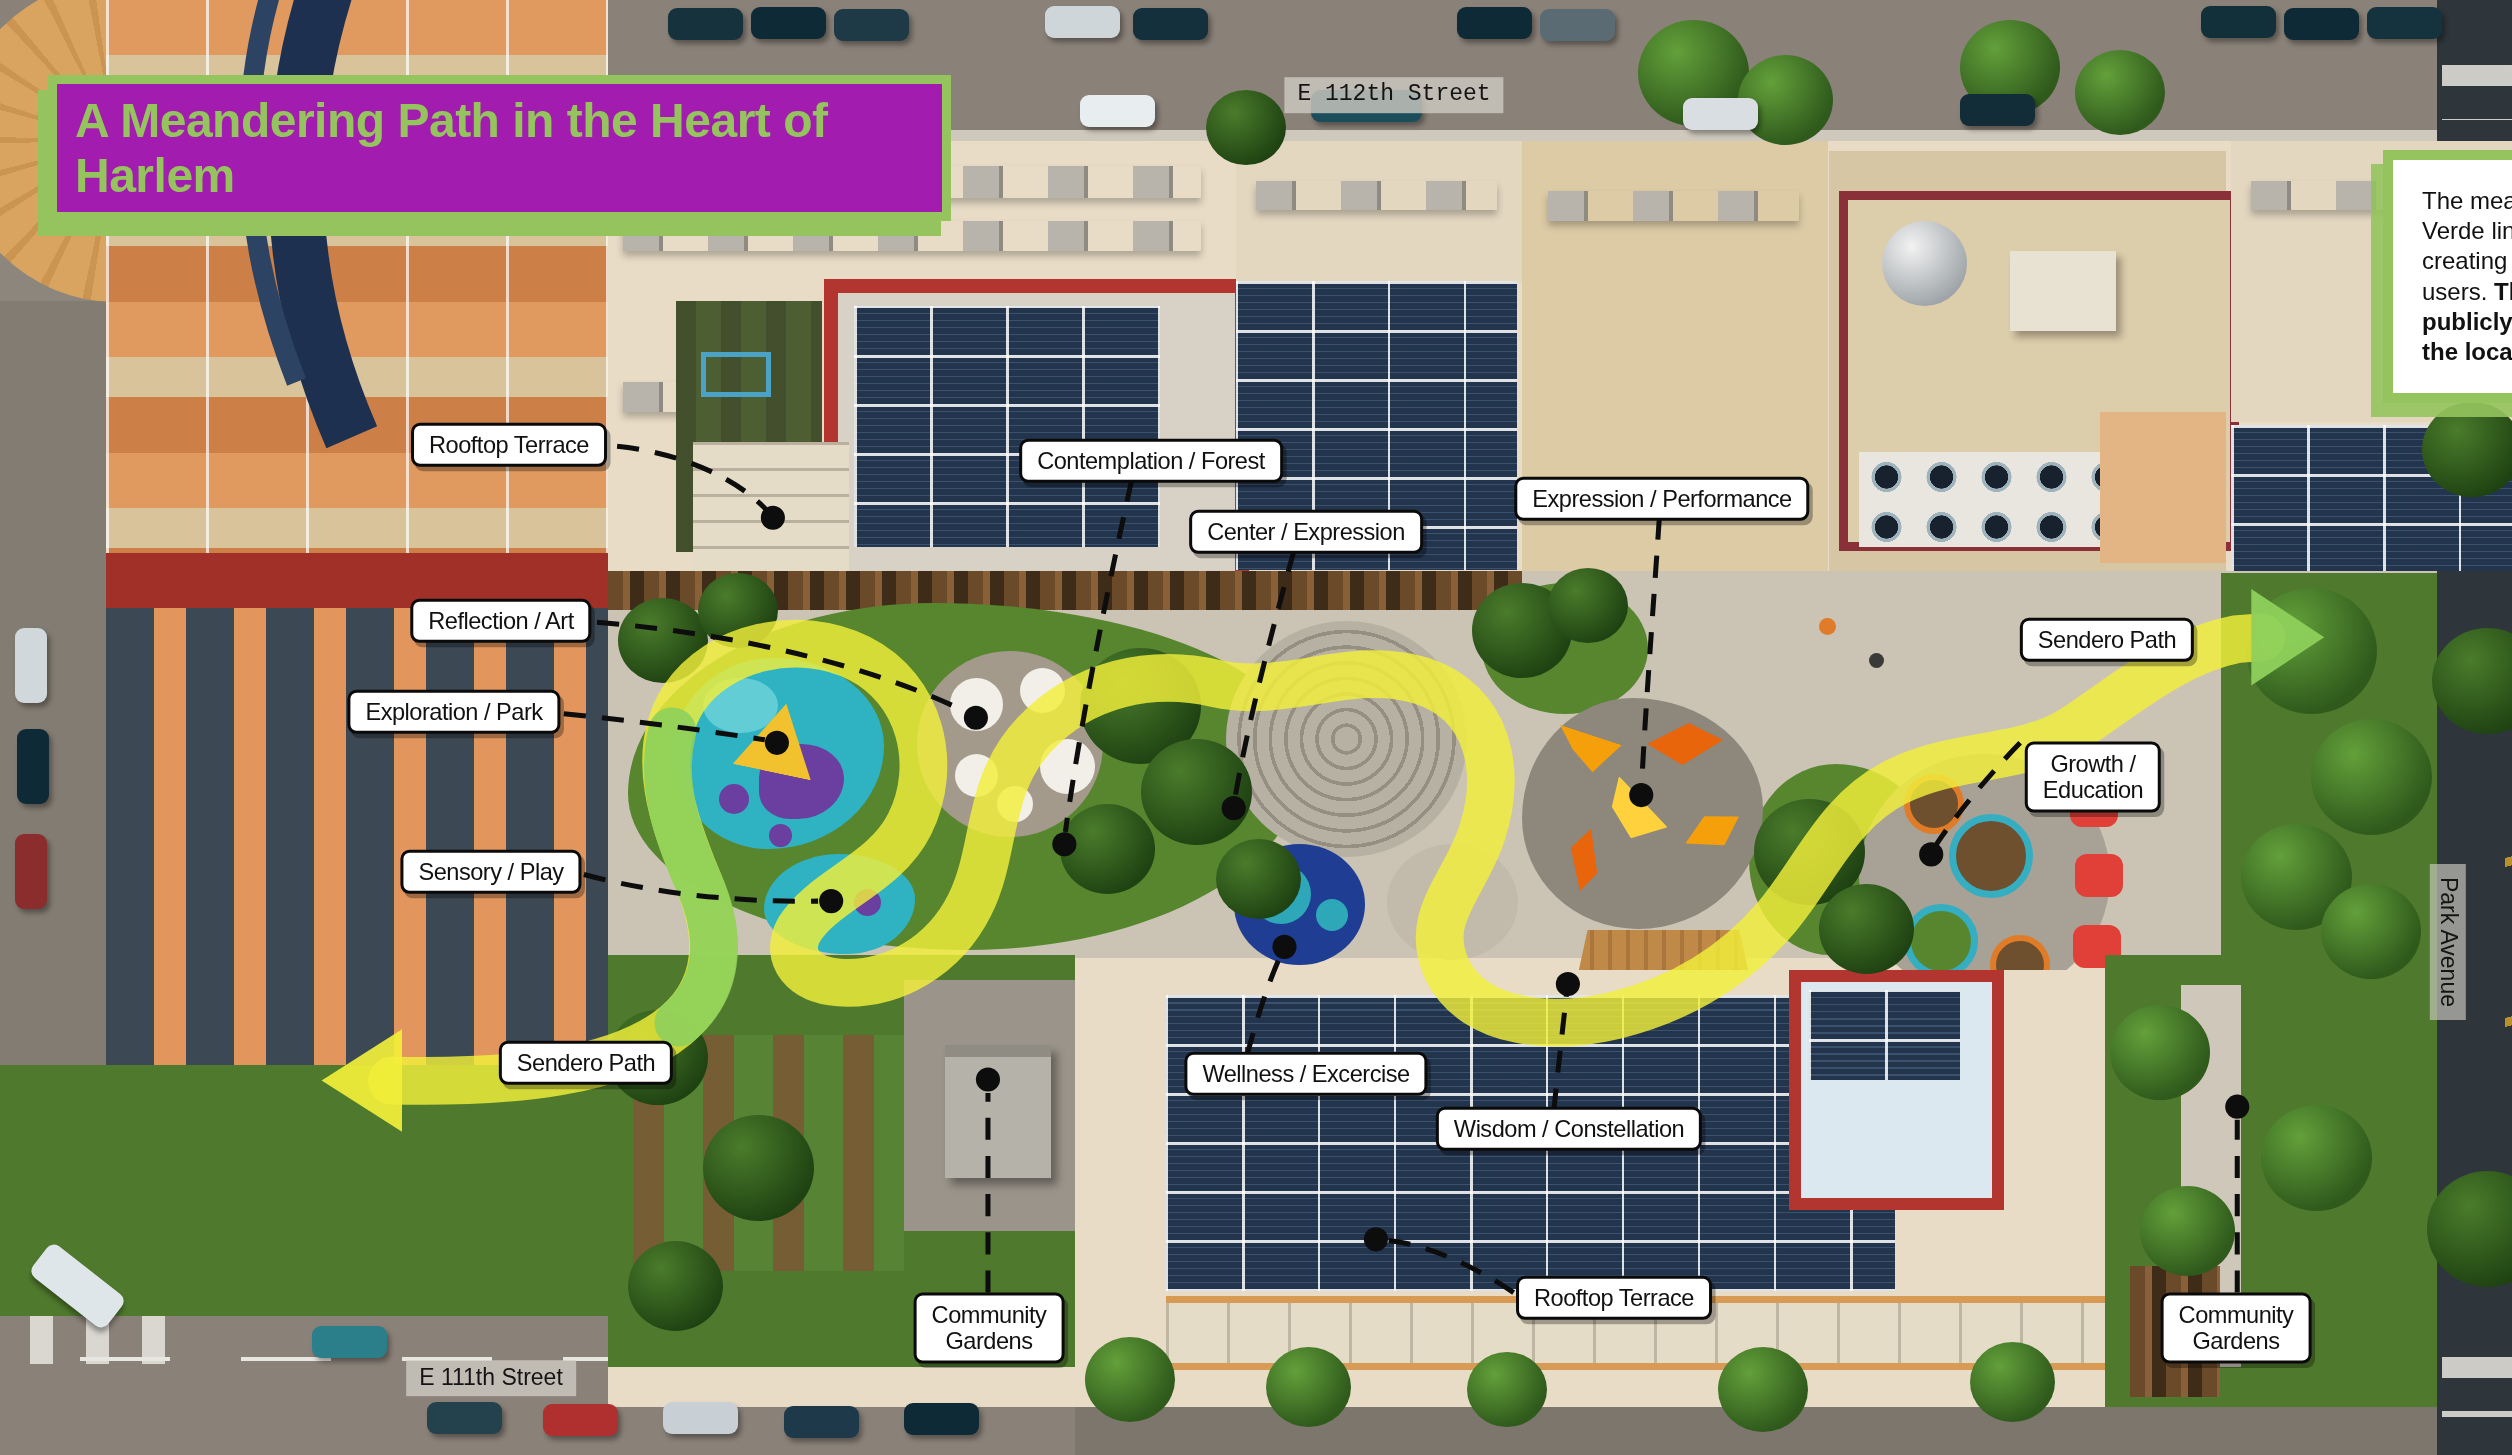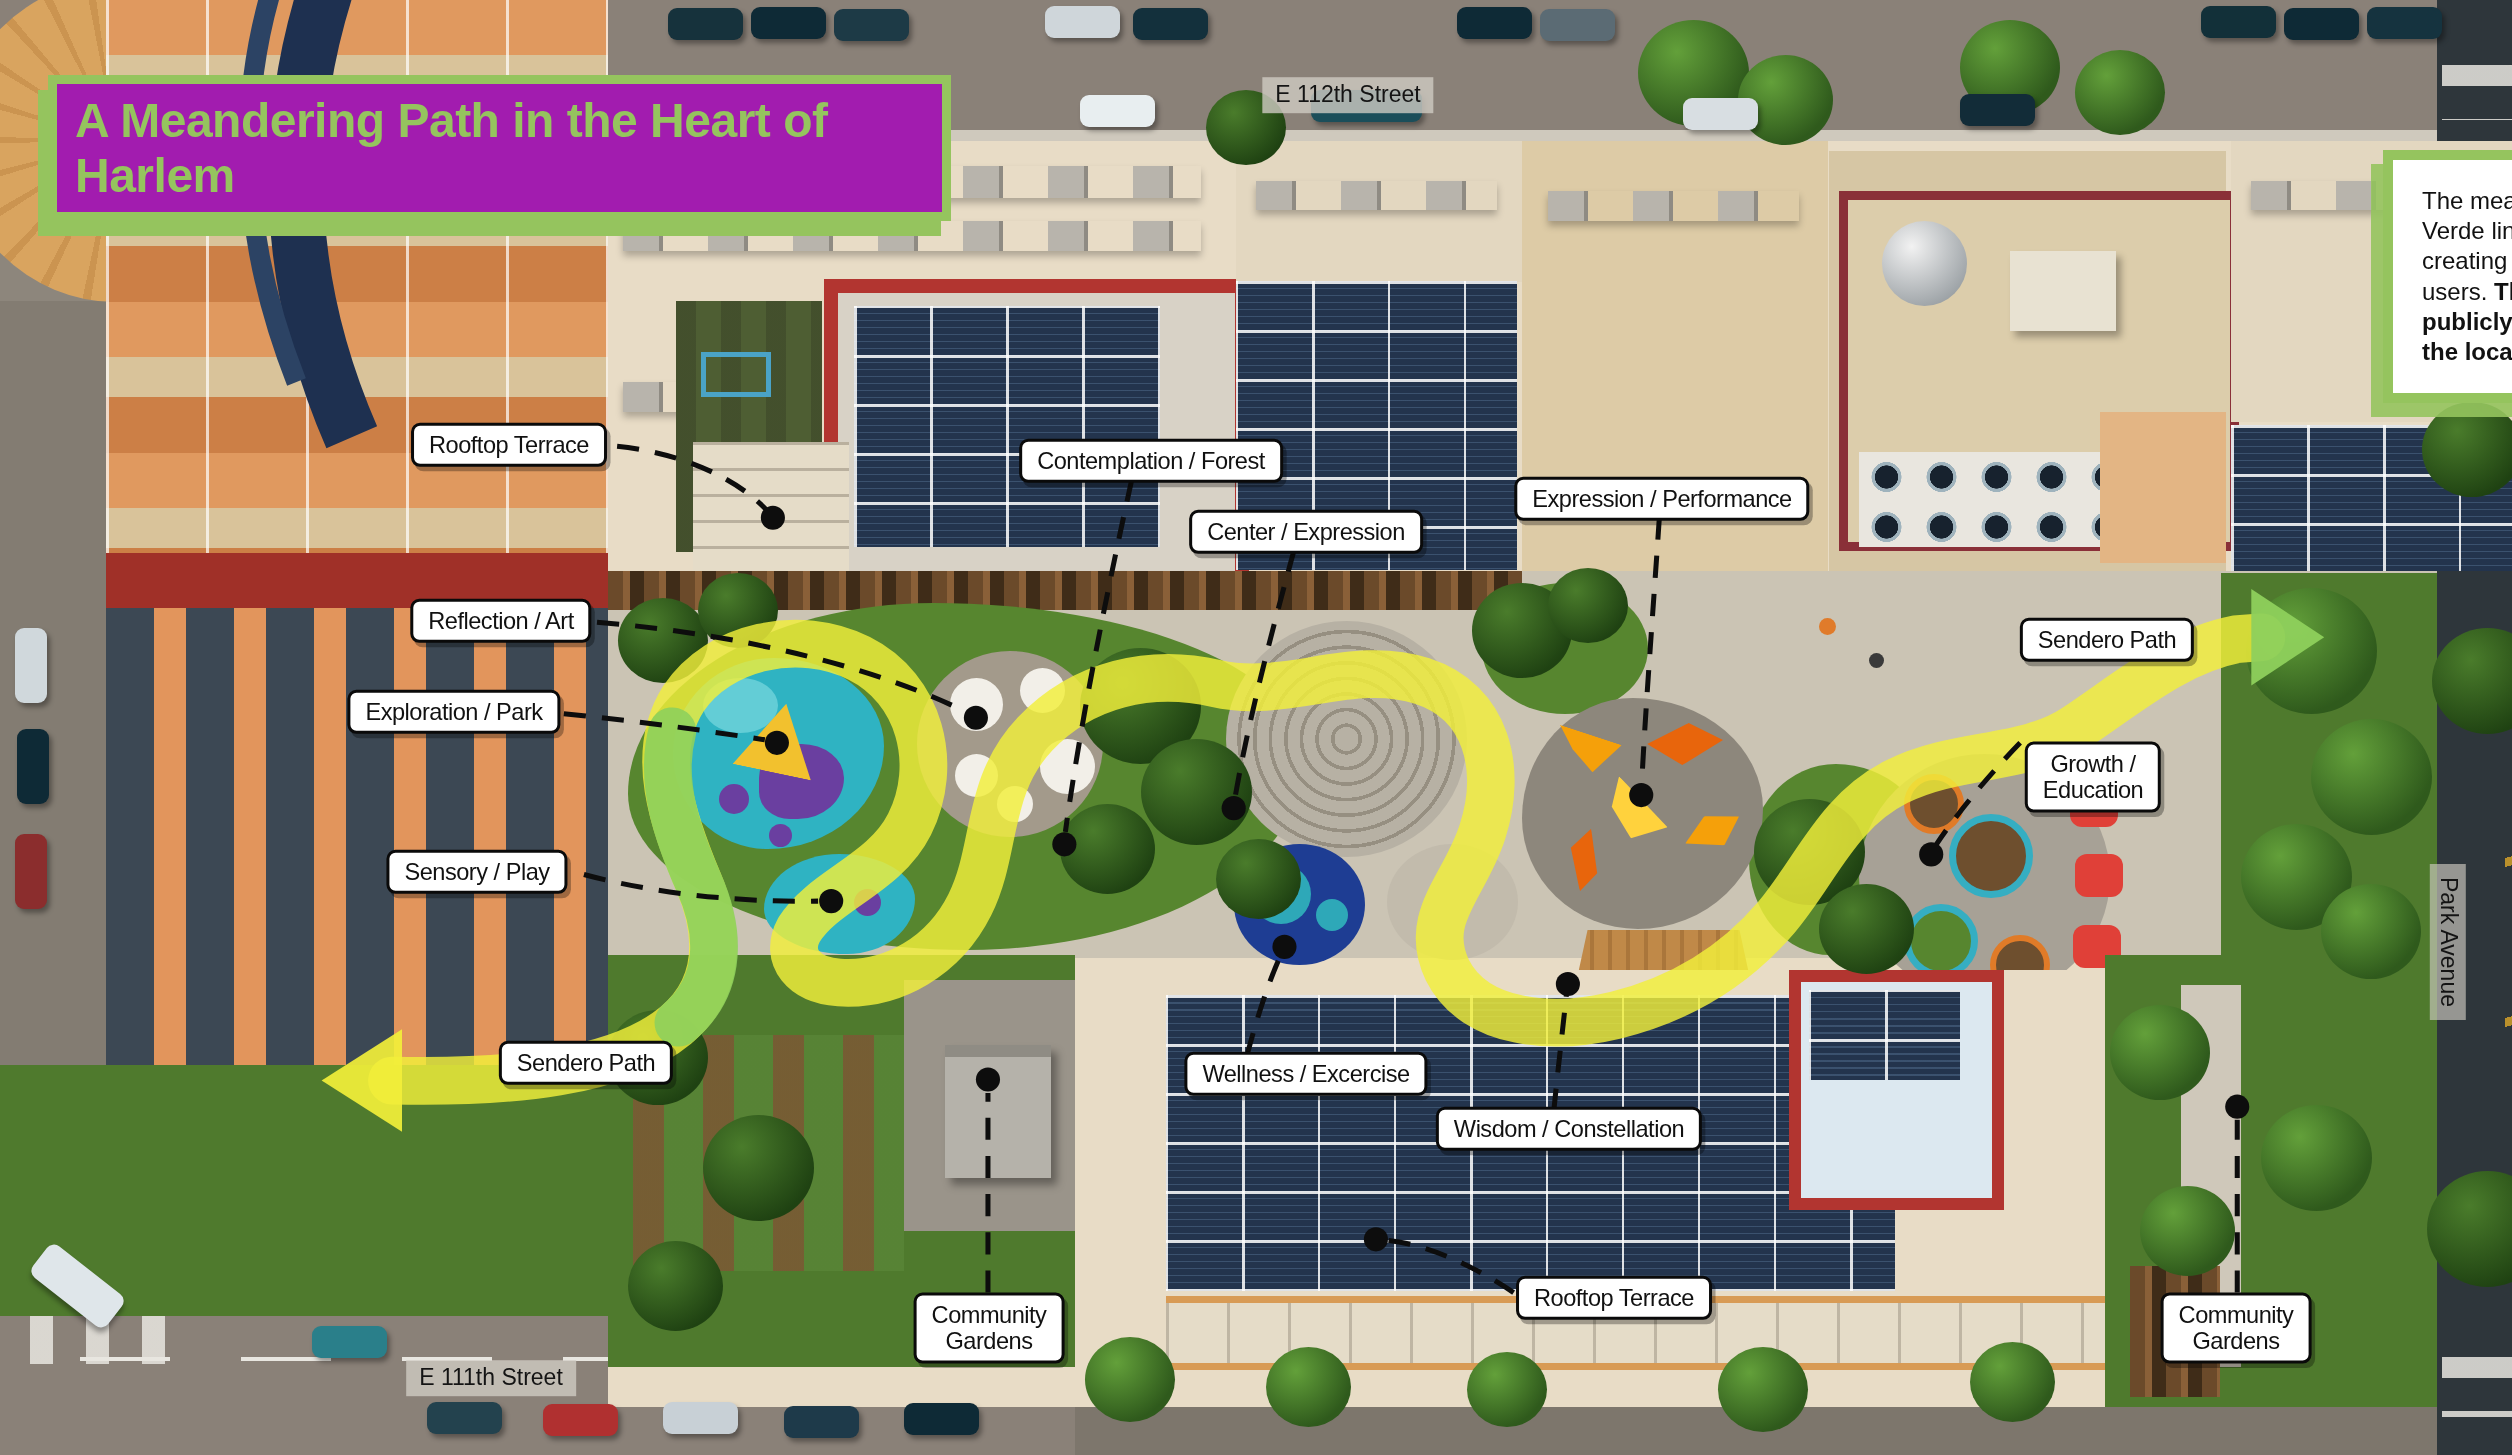--- a/index.html
+++ b/index.html
@@ -283,31 +283,31 @@
     <circle cx="5733" cy="2702" r="62" fill="none" stroke="#0a0a0a" stroke-width="12"></circle>
     <line x1="5733" y1="2702" x2="5650" y2="2608" stroke="#0a0a0a" stroke-width="28"></line>
   </svg>
 
   <div id="title-box">A Meandering Path in the Heart of Harlem</div>
 
   <div id="desc-box">
     <span>The meandering pathway of Sendero Verde links diverse program features, creating spaces that cater to all types of users. </span><b>The elevated courtyard is publicly accessible for residents and the local community year-round!</b>
   </div>
 
-  <div class="slabel" style="left:1348px;top:95px;">E 112th Street</div>
+  <div class="slabel" style="left:1394px;top:95px;font-family:Liberation Mono, monospace;">E 112th Street</div>
   <div class="slabel" style="left:491px;top:1378px;">E 111th Street</div>
   <div class="slabel" style="left:2448px;top:942px;transform:translate(-50%,-50%) rotate(90deg);background:rgba(206,203,194,.65);">Park Avenue</div>
 
   <div class="flabel" style="left:509px;top:445px;">Rooftop Terrace</div>
   <div class="flabel" style="left:1151px;top:461px;">Contemplation / Forest</div>
   <div class="flabel" style="left:1306px;top:532px;">Center / Expression</div>
   <div class="flabel" style="left:1662px;top:499px;">Expression / Performance</div>
   <div class="flabel" style="left:501px;top:621px;">Reflection / Art</div>
   <div class="flabel" style="left:454px;top:712px;">Exploration / Park</div>
-  <div class="flabel" style="left:477px;top:872px;">Sensory / Play</div>
+  <div class="flabel" style="left:491px;top:872px;">Sensory / Play</div>
   <div class="flabel" style="left:2107px;top:640px;">Sendero Path</div>
   <div class="flabel" style="left:2093px;top:777px;">Growth /
 Education</div>
   <div class="flabel" style="left:586px;top:1063px;">Sendero Path</div>
   <div class="flabel" style="left:1306px;top:1074px;">Wellness / Excercise</div>
   <div class="flabel" style="left:1569px;top:1129px;">Wisdom / Constellation</div>
   <div class="flabel" style="left:1614px;top:1298px;">Rooftop Terrace</div>
   <div class="flabel" style="left:989px;top:1328px;">Community
 Gardens</div>
   <div class="flabel" style="left:2236px;top:1328px;">Community

